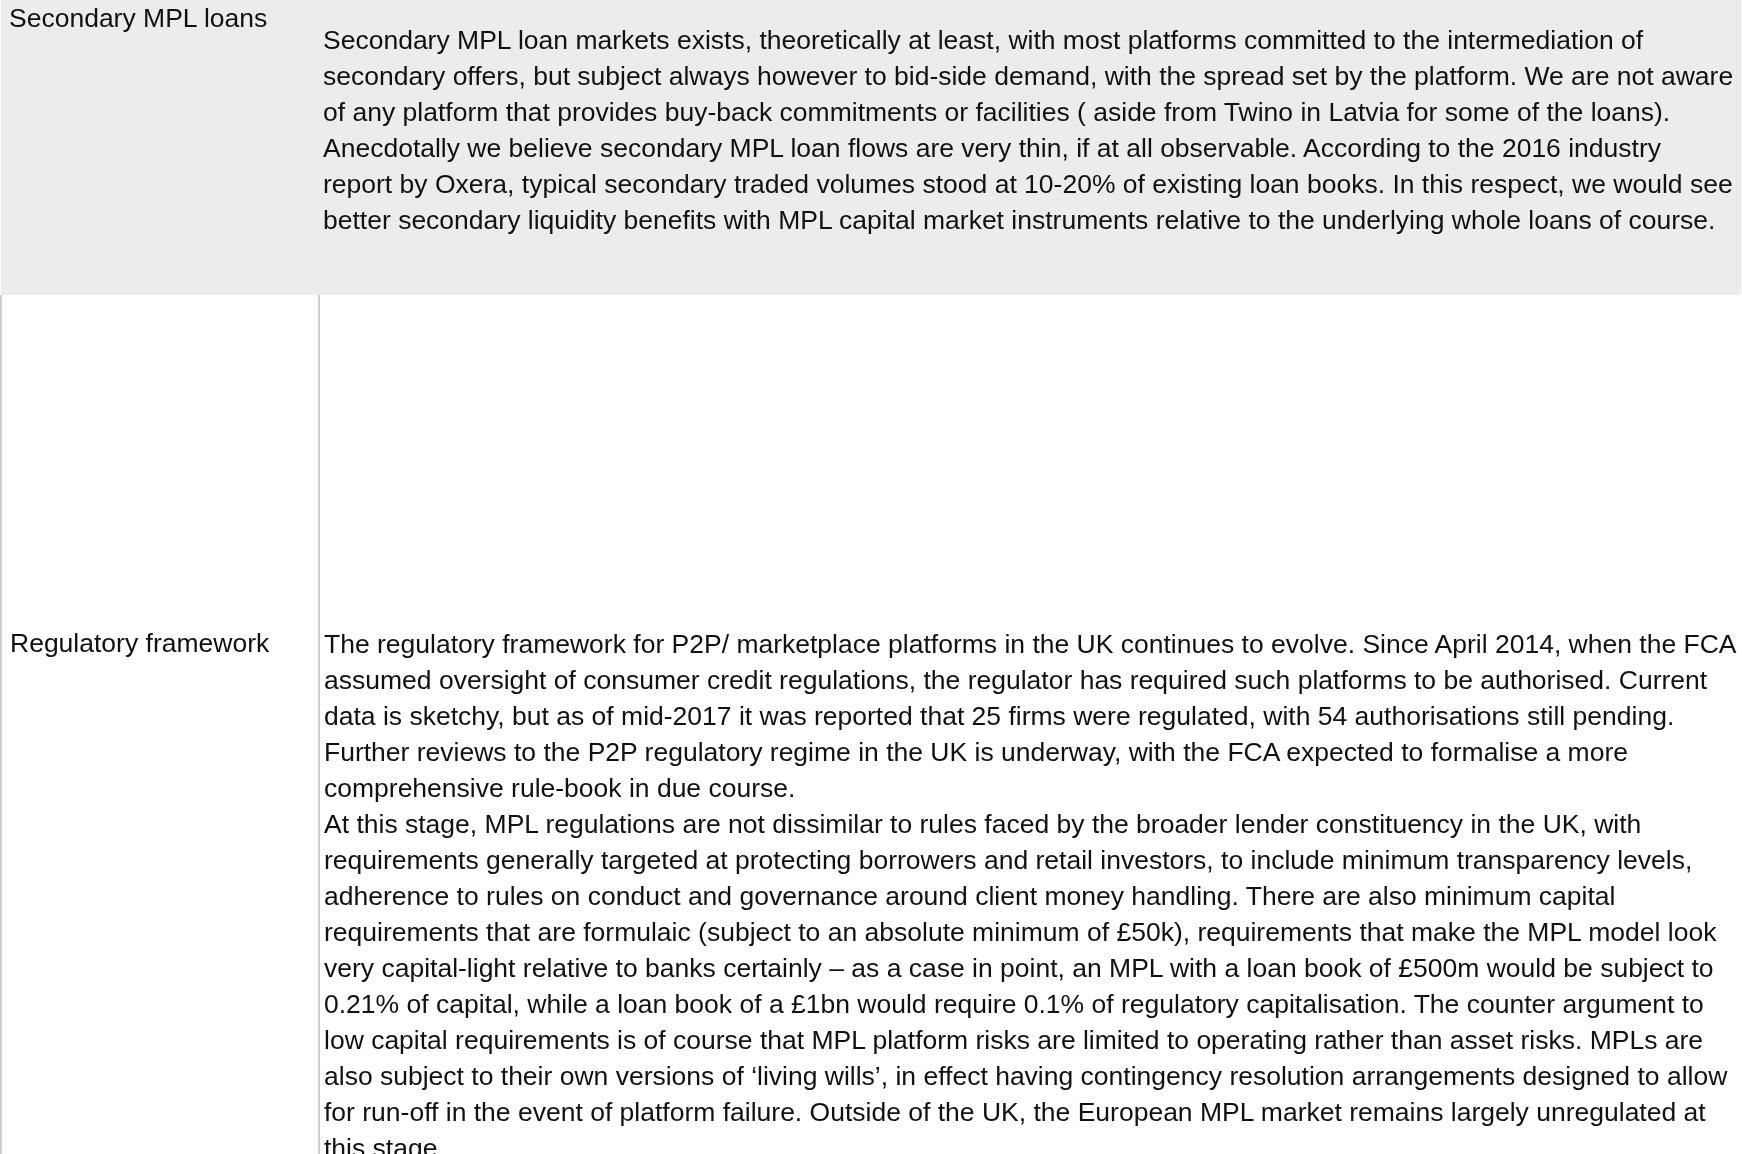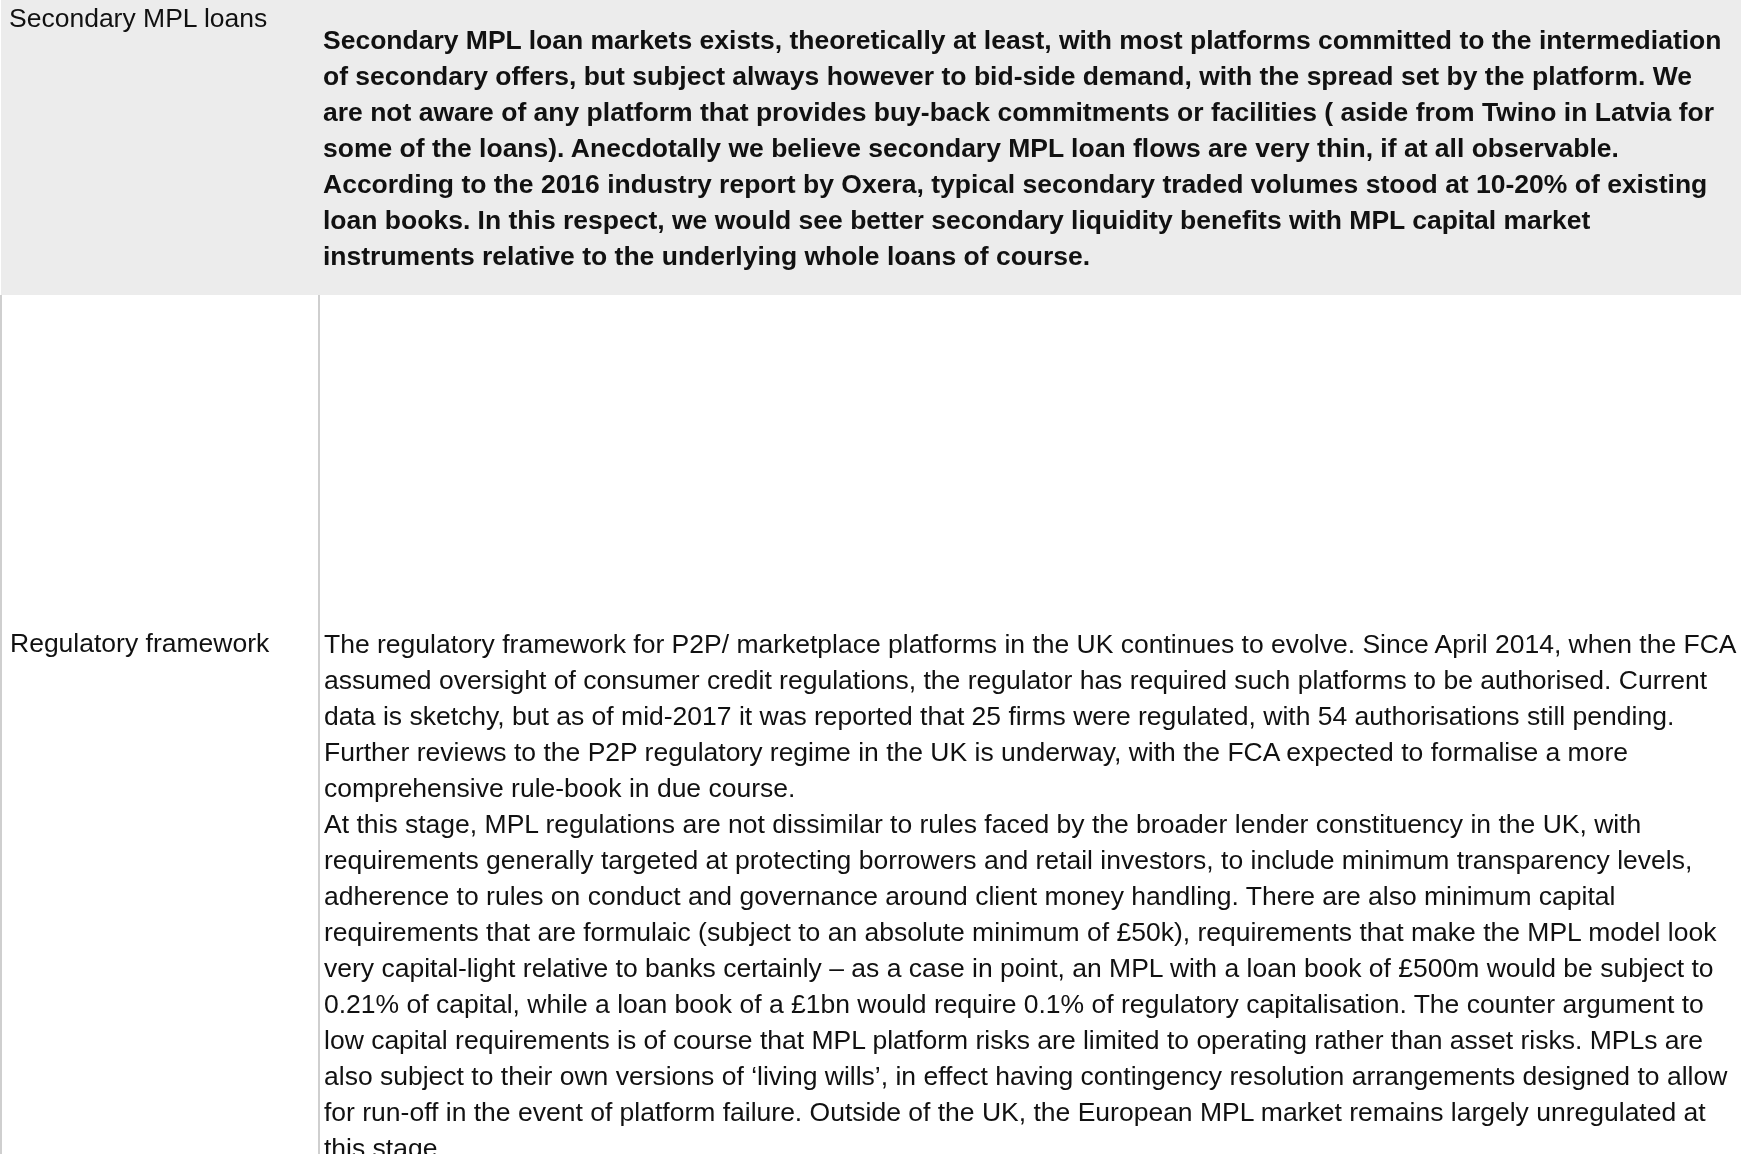--- a/index.html
+++ b/index.html
@@ -6,21 +6,21 @@
   body { width: 1742px; height: 1154px; overflow: hidden; font-family: "Liberation Sans", sans-serif; color: #111; }
   table { border-collapse: collapse; width: 1742px; table-layout: fixed; }
   td { vertical-align: top; font-size: 26.5px; line-height: 36px; padding: 0; }
   td.label { width: 318px; border-right: 2px solid #cfcfcf; padding-left: 8px; box-sizing: border-box; }
   td.body { padding-left: 4px; padding-right: 4px; box-sizing: border-box; }
   tr.shaded td { background: #ececec; }
   tr.plain td { background: #ffffff; }
   tr.plain td.label { border-left: 2px solid #cfcfcf; }
   #r1 td { height: 295px; }
   #r1 td.label { border-right: none; }
-  #r1 td.body { padding-top: 22px; font-weight: bold; }
+  #r1 td.body { padding-top: 22px; }
   #r2 td { height: 610px; }
   #r2 td.label { padding-top: 330px; }
   #r2 td.body { padding-top: 331px; }
   .para { display: block; margin: 0; }
 </style>
 </head>
 <body>
 
 <table>
   <tbody>

